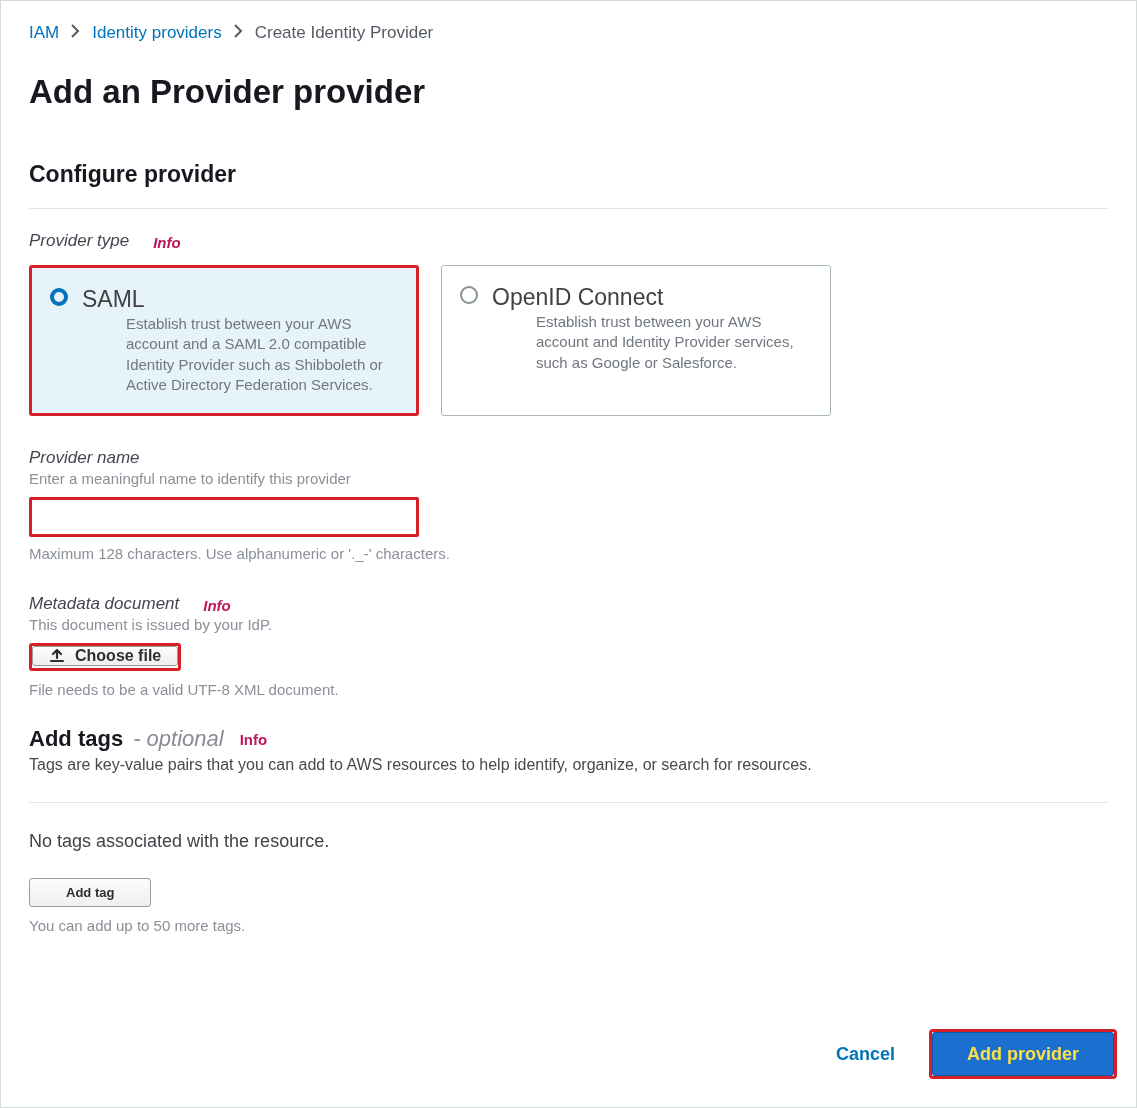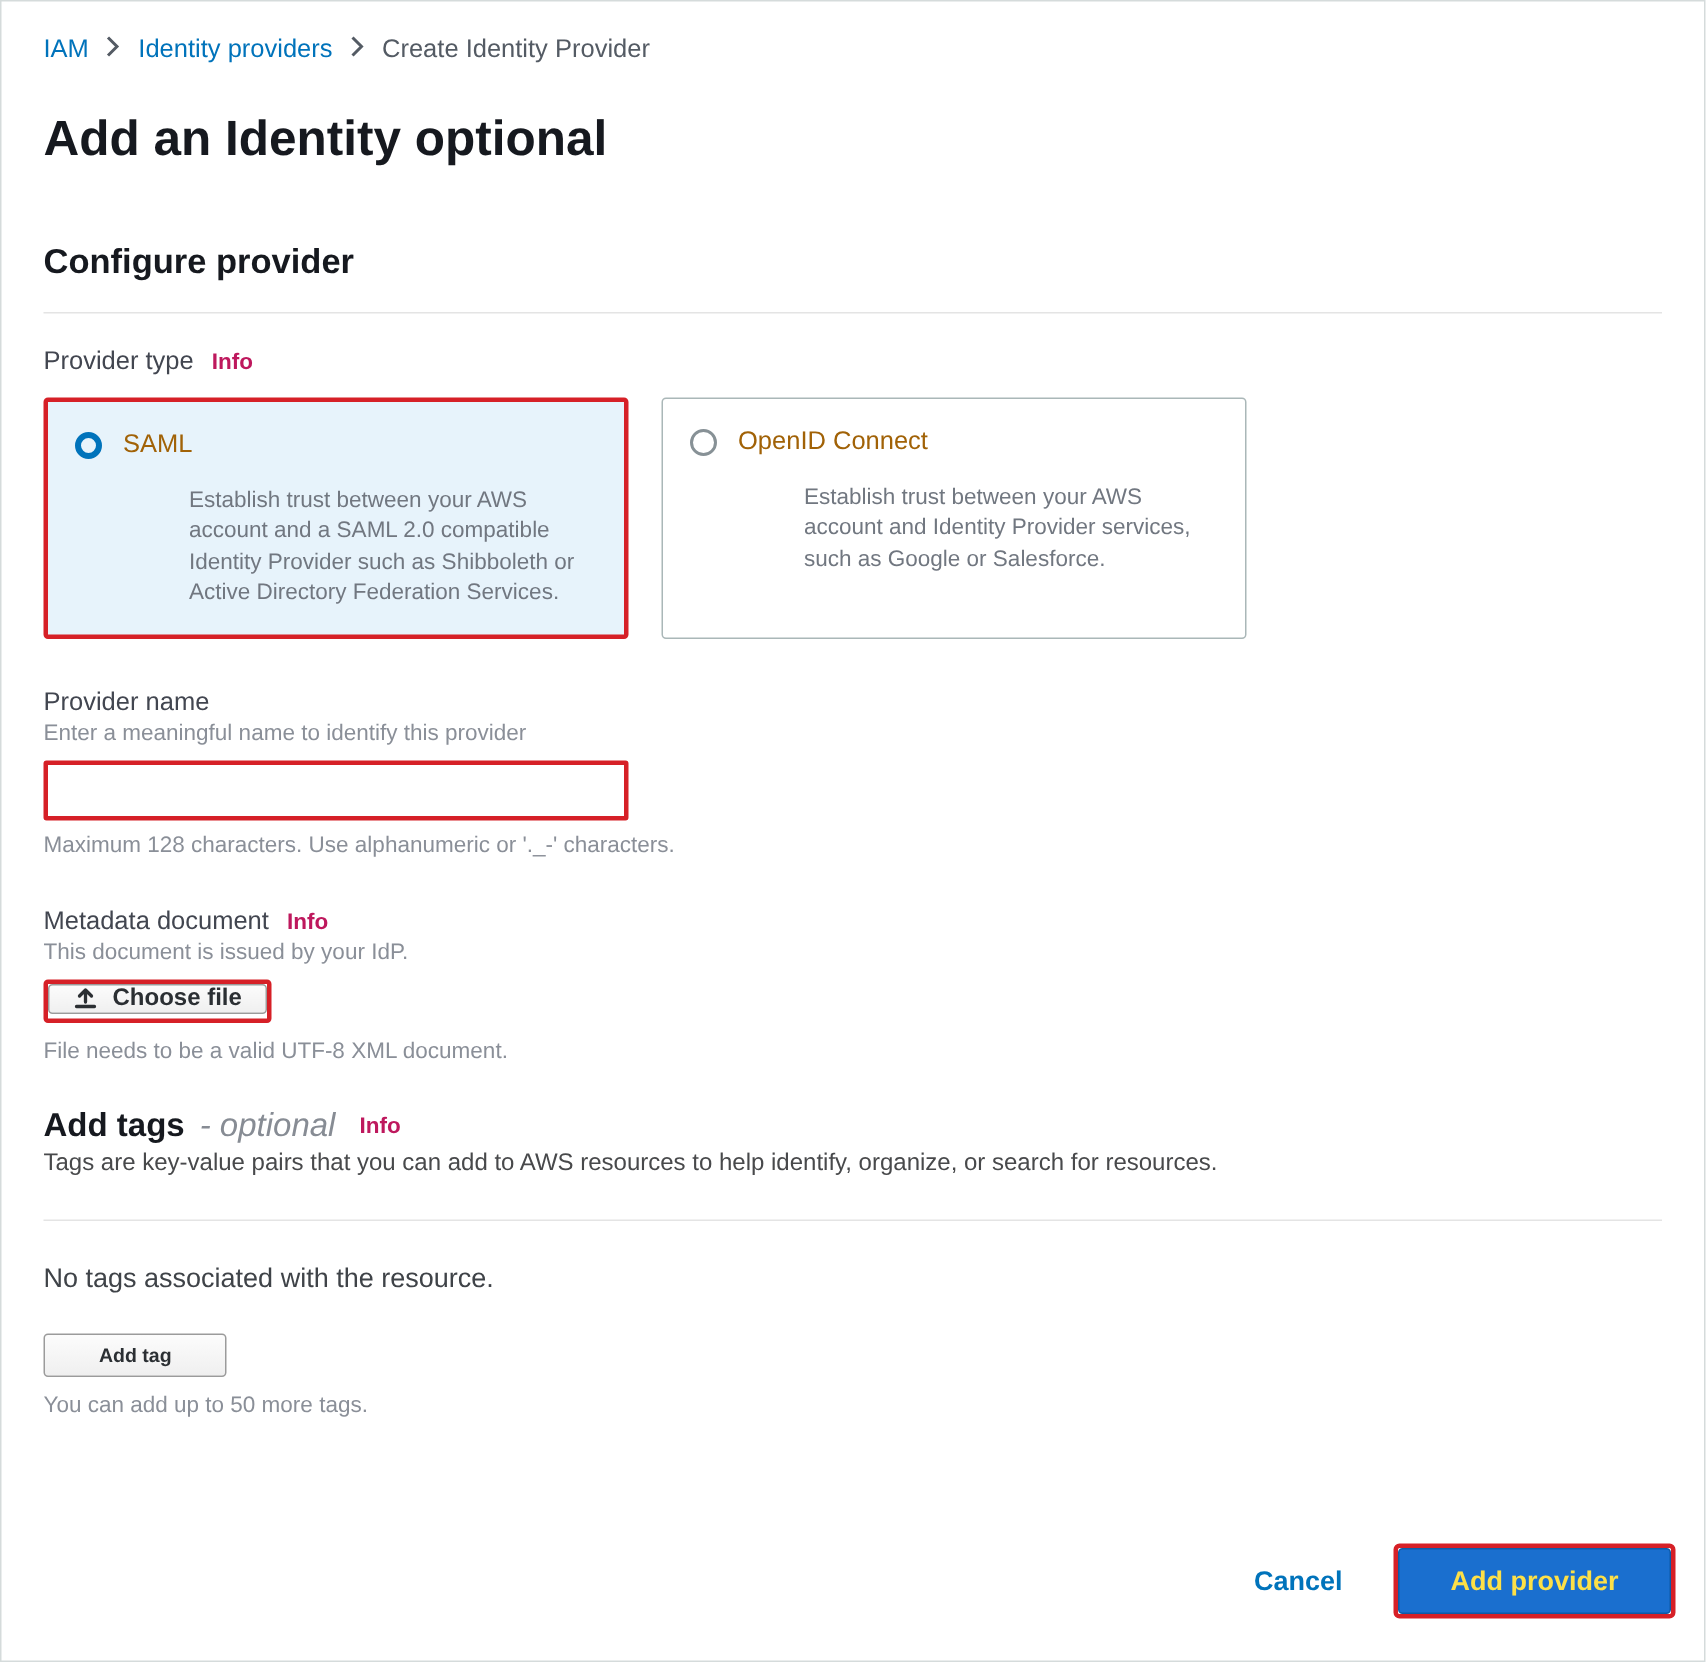--- a/index.html
+++ b/index.html
@@ -40,22 +40,23 @@
   hr.divider {
     border: none;
     border-top: 1px solid #e4e4e4;
     margin: 0 0 22px 0;
   }
   .field-label {
     font-size: 17px;
     color: #424650;
     margin-bottom: 2px;
     display: flex;
-    align-items: center;
-    gap: 12px;
+    align-items: flex-end;
+    gap: 24px;
+    font-style: italic;
   }
   .info-link {
     color: #be185d;
     font-size: 15px;
     font-weight: 600;
     text-decoration: none;
   }
   .field-hint {
     font-size: 15px;
     color: #8a8f98;
@@ -83,21 +84,21 @@
   .radio-outer {
     width: 18px; height: 18px; border-radius: 50%;
     border: 2px solid #879196;
     margin-top: 2px;
     display: flex; align-items: center; justify-content: center;
     flex: 0 0 18px;
   }
   .radio-card.selected .radio-outer {
     border: 4px solid #0073bb;
   }
-  .radio-title { font-size: 17px; color: #a16207; margin-bottom: 18px; }
+  .radio-title { font-size: 23px; color: #404040; margin-bottom: 1px; }
   .radio-desc { font-size: 15px; color: #717780; line-height: 1.35; margin-left: 44px; }
   .text-input {
     width: 390px;
     height: 40px;
     border: 3px solid #d62027;
     border-radius: 2px;
     padding: 6px 10px;
     font-size: 15px;
     margin-top: 10px;
     display: block;
@@ -196,21 +197,21 @@
     </span>
     <a href="#">Identity providers</a>
     <span class="chev">
       <svg width="9" height="14" viewBox="0 0 9 14">
           <path d="M1 1 L7 7 L1 13" stroke="#545b64" stroke-width="2" fill="none"></path>
         </svg>
     </span>
     <span class="current">Create Identity Provider</span>
   </nav>
 
-  <h1 class="page-title">Add an Identity optional</h1>
+  <h1 class="page-title">Add an Provider provider</h1>
 
   <h2 class="section-title">Configure provider</h2>
   <hr class="divider">
 
   <div class="field-label">
     <span>Provider type</span>
     <a href="#" class="info-link">Info</a>
   </div>
 
   <div class="radio-row">

